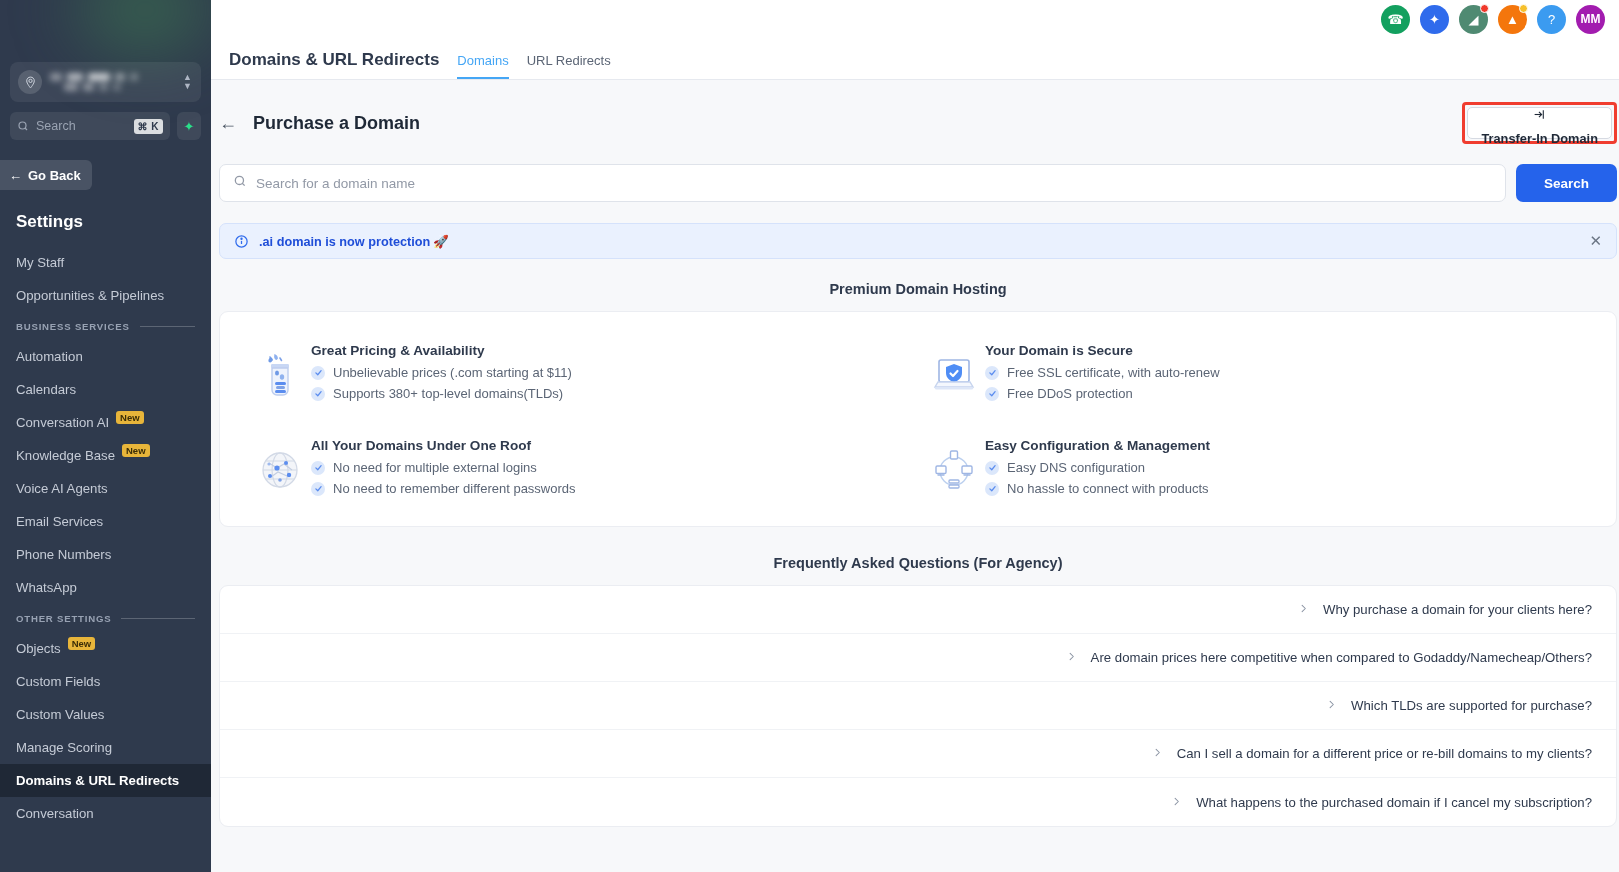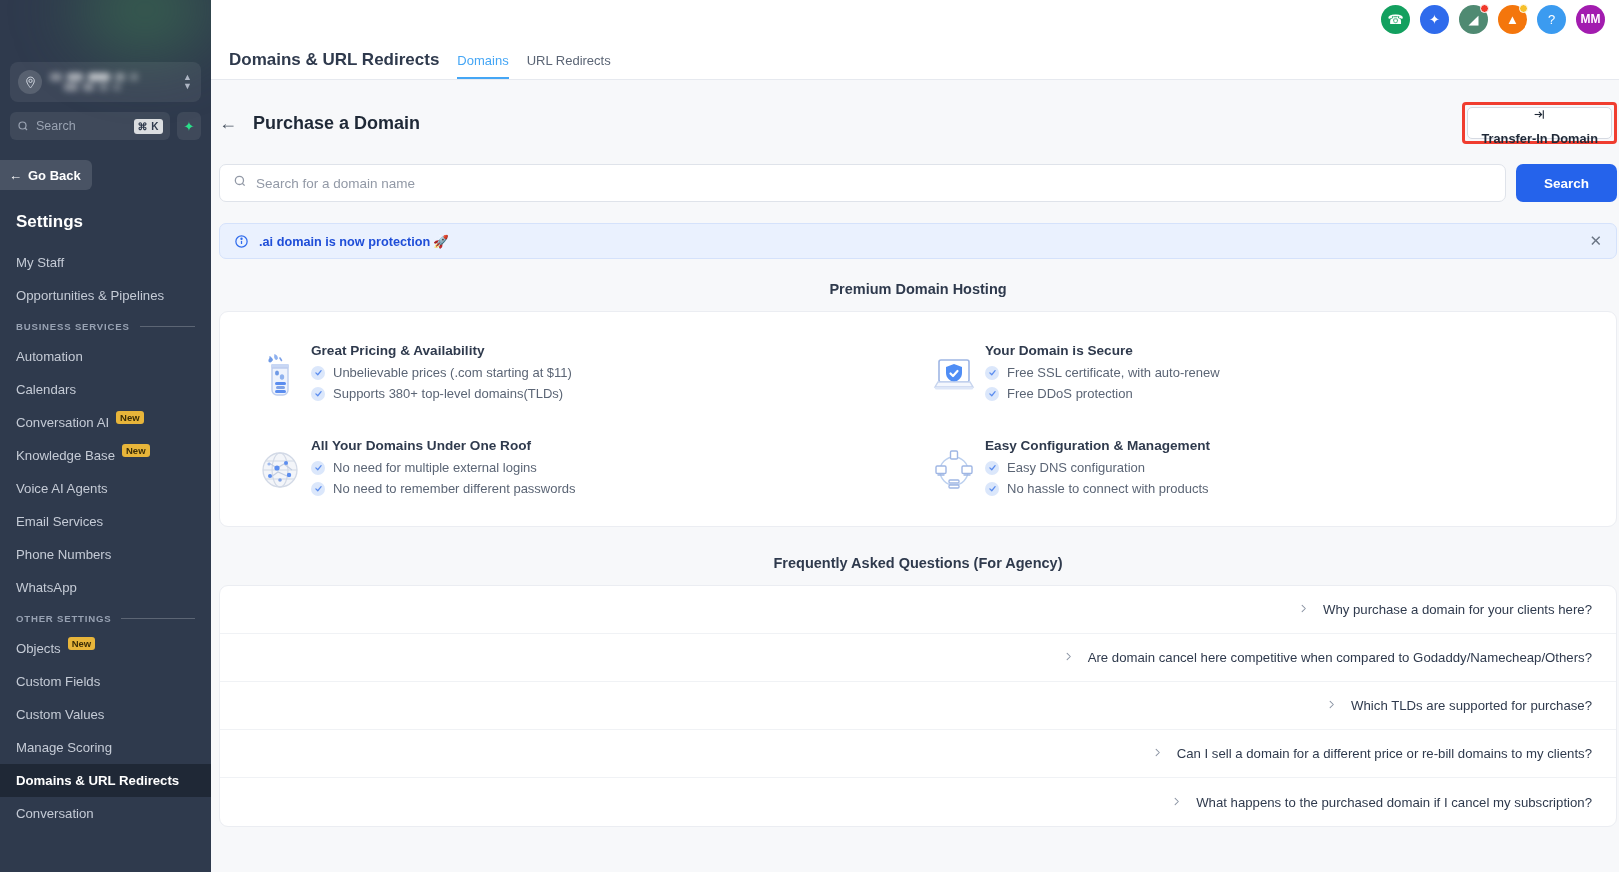--- a/index.html
+++ b/index.html
@@ -618,21 +618,21 @@
             <div class="faq-row">
               <span class="faq-chev"><svg width="11" height="11" viewBox="0 0 24 24" fill="none" stroke="#8a93a3" stroke-width="2.2" stroke-linecap="round" stroke-linejoin="round">
                   <path d="M9 5l7 7-7 7"></path>
                 </svg></span>
               <span class="faq-q">Why purchase a domain for your clients here?</span>
             </div>
             <div class="faq-row">
               <span class="faq-chev"><svg width="11" height="11" viewBox="0 0 24 24" fill="none" stroke="#8a93a3" stroke-width="2.2" stroke-linecap="round" stroke-linejoin="round">
                   <path d="M9 5l7 7-7 7"></path>
                 </svg></span>
-              <span class="faq-q">Are domain cancel here competitive when compared to Godaddy/Namecheap/Others?</span>
+              <span class="faq-q">Are domain prices here competitive when compared to Godaddy/Namecheap/Others?</span>
             </div>
             <div class="faq-row">
               <span class="faq-chev"><svg width="11" height="11" viewBox="0 0 24 24" fill="none" stroke="#8a93a3" stroke-width="2.2" stroke-linecap="round" stroke-linejoin="round">
                   <path d="M9 5l7 7-7 7"></path>
                 </svg></span>
               <span class="faq-q">Which TLDs are supported for purchase?</span>
             </div>
             <div class="faq-row">
               <span class="faq-chev"><svg width="11" height="11" viewBox="0 0 24 24" fill="none" stroke="#8a93a3" stroke-width="2.2" stroke-linecap="round" stroke-linejoin="round">
                   <path d="M9 5l7 7-7 7"></path>

